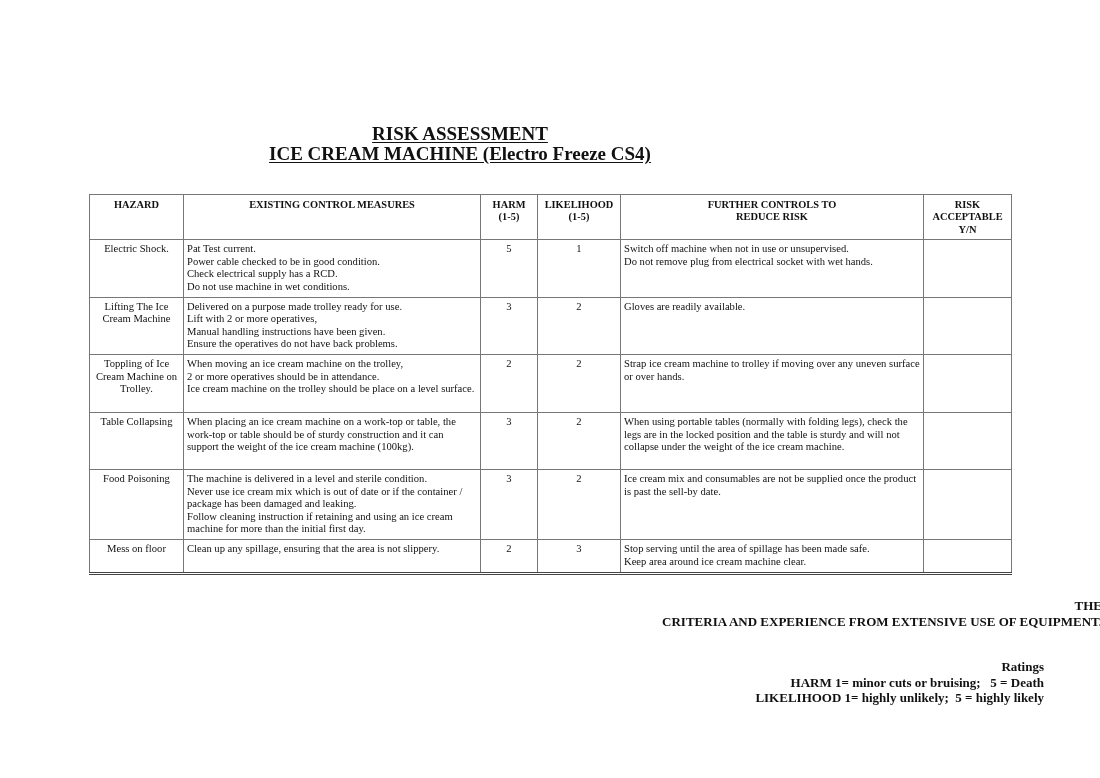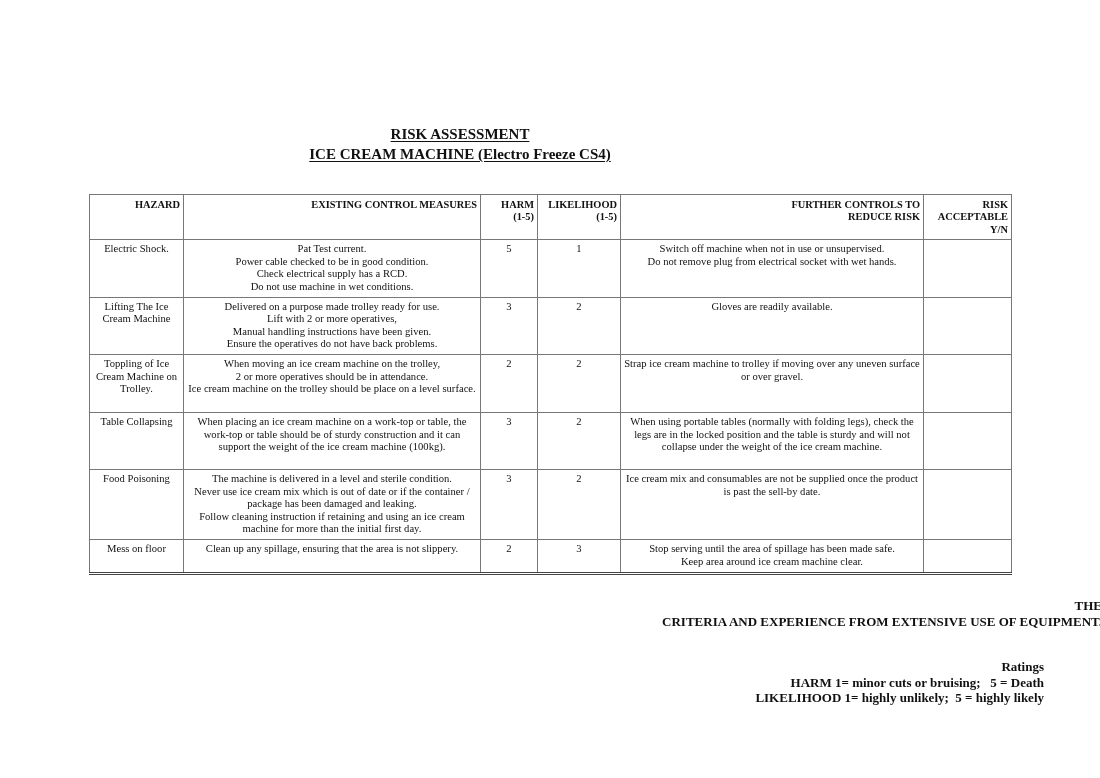--- a/index.html
+++ b/index.html
@@ -2,39 +2,39 @@
 <html><head>
 <meta charset="utf-8">
 <style>
   html, body { margin: 0; padding: 0; background: #ffffff; }
   body {
     width: 1100px; height: 778px; position: relative; overflow: hidden;
     font-family: "Liberation Serif", "DejaVu Serif", serif; color: #111;
   }
   .title-block {
     position: absolute; top: 124px; left: 0; width: 920px; text-align: center;
-    font-weight: bold; font-size: 15px; line-height: 20px;
+    font-weight: bold; font-size: 19px; line-height: 20px;
   }
   .title-block div { text-decoration: underline; text-underline-offset: 2px; }
   table.risk {
     position: absolute; left: 89px; top: 194px; width: 922px;
     border-collapse: collapse; table-layout: fixed;
     font-size: 10.6px; line-height: 12.6px;
     border-bottom: 3px double #444;
   }
   table.risk th, table.risk td {
     border: 1px solid #777; vertical-align: top; padding: 3px 3px;
   }
   table.risk th {
-    font-weight: bold; text-align: right; font-size: 10.4px; line-height: 12.4px;
+    font-weight: bold; text-align: center; font-size: 10.4px; line-height: 12.4px;
     padding-top: 4px; height: 34px;
   }
   td.hz { text-align: center; margin-top: 34px; }
   td.num { text-align: center; }
-  td.ctrl div, td.further div { white-space: normal; text-align: center; }
+  td.ctrl div, td.further div { white-space: normal; }
   tr.r1 td { height: 48px; }
   tr.r2 td { height: 50px; }
   tr.r3 td { height: 51px; }
   tr.r4 td { height: 50px; }
   tr.r5 td { height: 63px; }
   tr.r6 td { height: 26px; }
   .footer {
     position: absolute; top: 598px; left: 2px; width: 1100px; text-align: right;
     font-weight: bold; font-size: 13px; line-height: 15.5px;
   }
@@ -106,21 +106,21 @@
     <tr class="r3">
       <td class="hz">Toppling of Ice Cream Machine on Trolley.</td>
       <td class="ctrl">
         <div>When moving an ice cream machine on the trolley,</div>
         <div>2 or more operatives should be in attendance.</div>
         <div>Ice cream machine on the trolley should be place on a level surface.</div>
       </td>
       <td class="num">2</td>
       <td class="num">2</td>
       <td class="further">
-        <div>Strap ice cream machine to trolley if moving over any uneven surface or over gravel.</div>
+        <div>Strap ice cream machine to trolley if moving over any uneven surface or over hands.</div>
       </td>
       <td></td>
     </tr>
     <tr class="r4">
       <td class="hz">Table Collapsing</td>
       <td class="ctrl">
         <div>When placing an ice cream machine on a work-top or table, the work-top or table should be of sturdy construction and it can support the weight of the ice cream machine (100kg).</div>
       </td>
       <td class="num">3</td>
       <td class="num">2</td>

